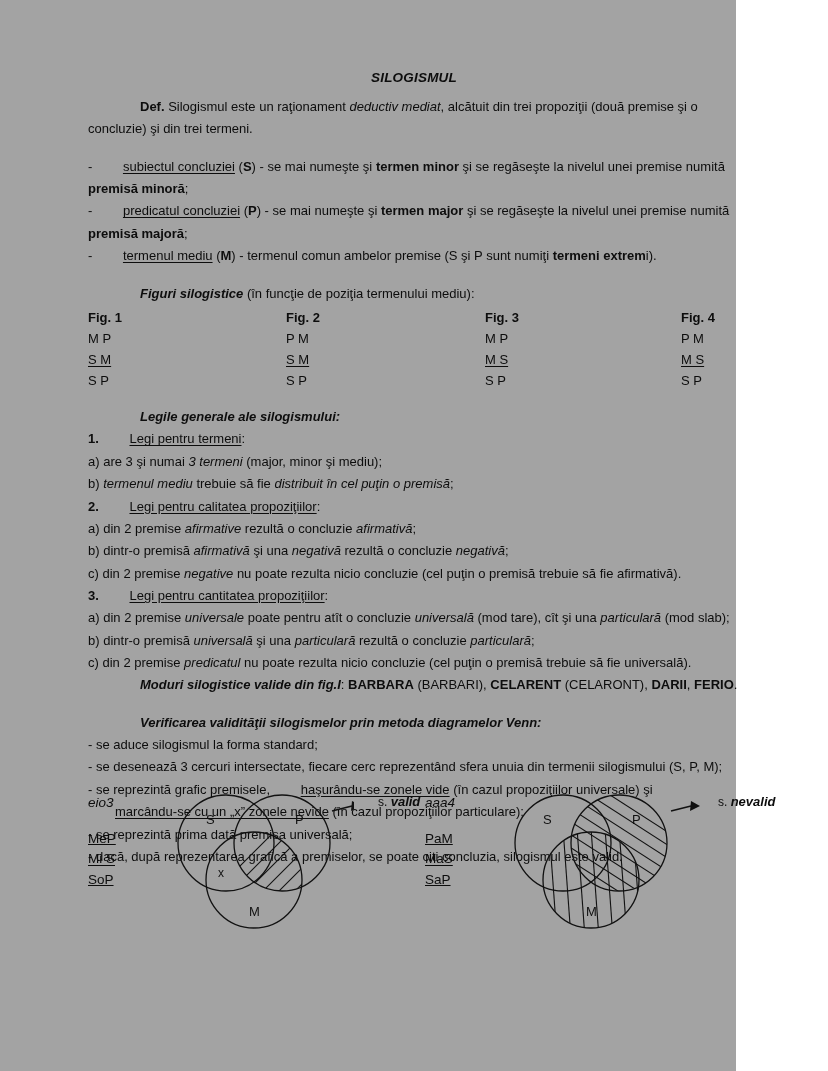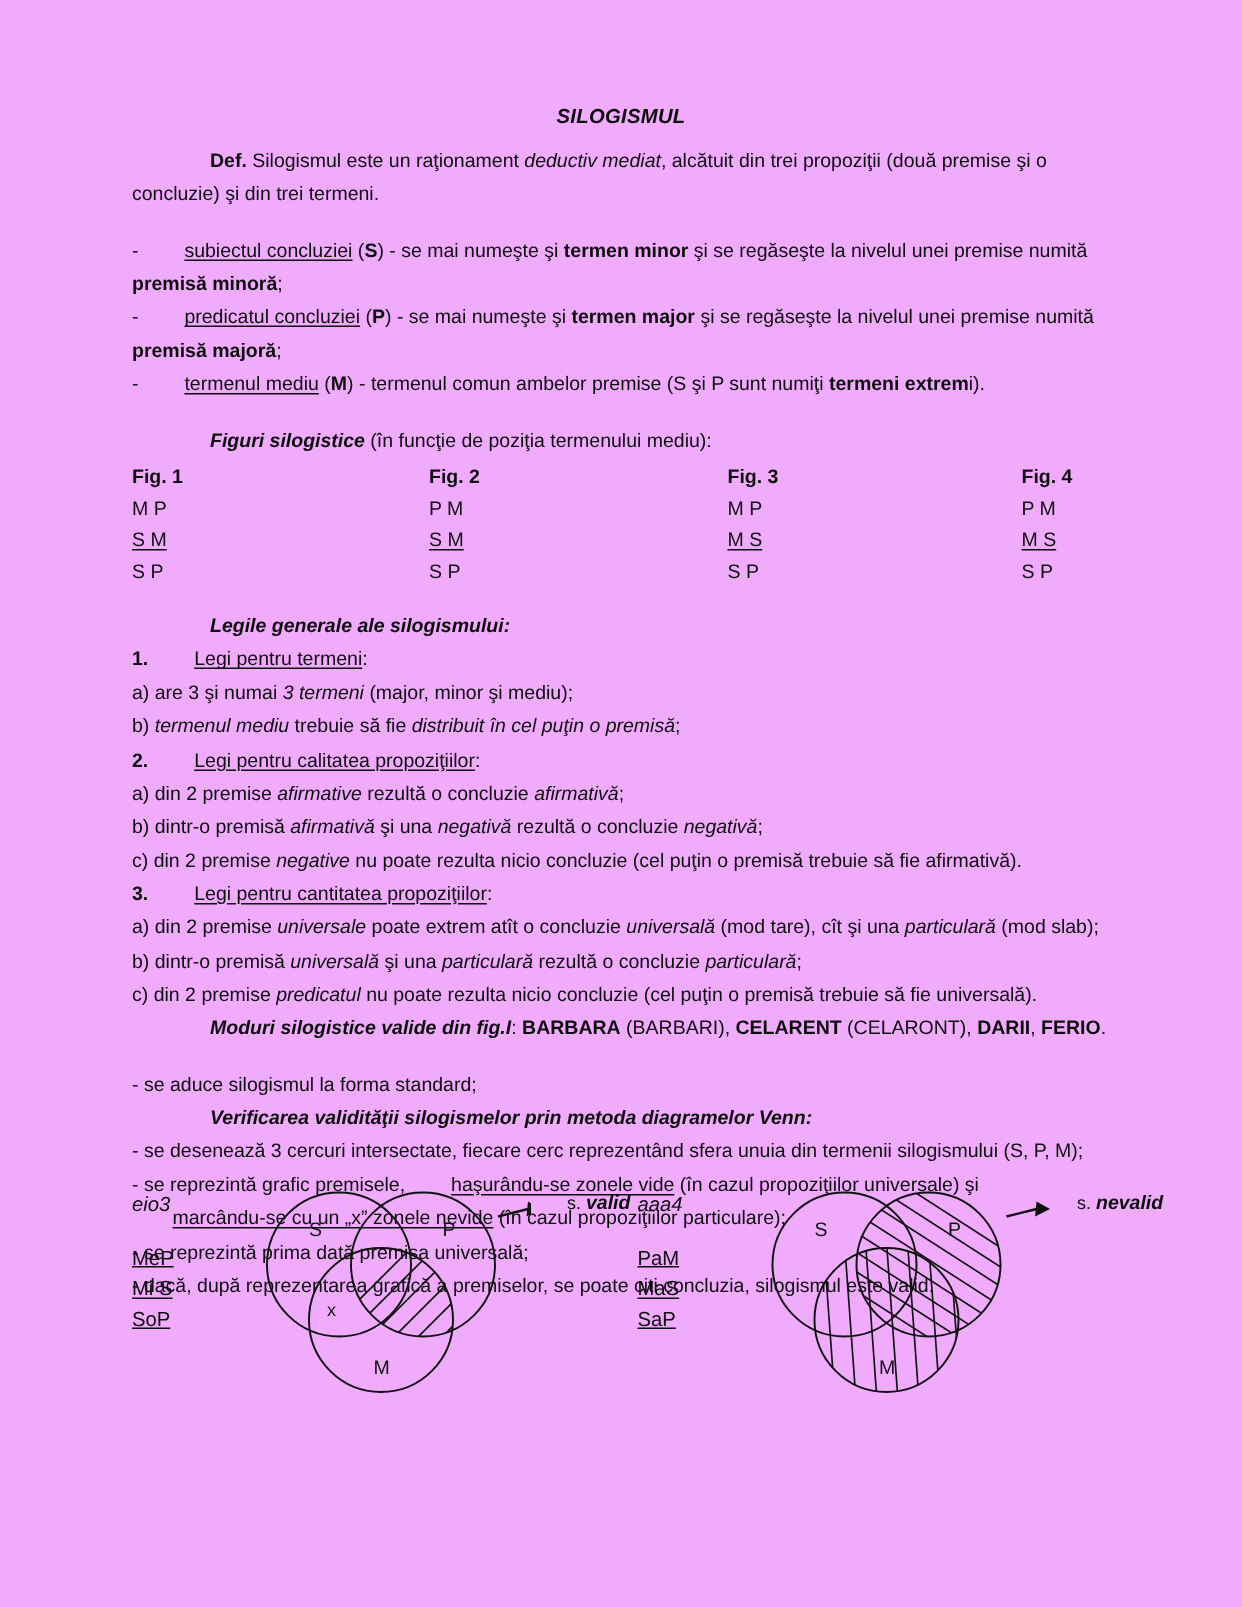--- a/index.html
+++ b/index.html
@@ -11,23 +11,23 @@
     width: 828px;
     height: 1071px;
     font-family: "Liberation Sans", sans-serif;
     color: #0d0d0d;
     position: relative;
     overflow: hidden;
   }
   .page {
     position: absolute;
     left: 0; top: 0;
-    width: 828px;
+    width: 736px;
     height: 1071px;
-    background: #f0abfc;
+    background: #a3a3a3;
   }
   .content {
     position: absolute;
     left: 88px;
     top: 70px;
     width: 652px;
   }
   .doc-title {
     text-align: center;
     font-weight: bold;
@@ -171,30 +171,30 @@
     <p class="line"><b>1.</b> <span class="u">Legi pentru termeni</span><span>:</span></p>
     <p class="line"><span>a) </span><span>are 3 şi numai </span><i>3 termeni</i><span> (major, minor şi mediu);</span></p>
     <p class="line"><span>b) </span><i>termenul mediu</i><span> trebuie să fie </span><i>distribuit în cel puţin o premisă</i><span>;</span></p>
 
     <p class="line"><b>2.</b> <span class="u">Legi pentru calitatea propoziţiilor</span><span>:</span></p>
     <p class="line"><span>a) </span><span>din 2 premise </span><i>afirmative</i><span> rezultă o concluzie </span><i>afirmativă</i><span>;</span></p>
     <p class="line"><span>b) </span><span>dintr-o premisă </span><i>afirmativă</i><span> şi una </span><i>negativă</i><span> rezultă o concluzie </span><i>negativă</i><span>;</span></p>
     <p class="line"><span>c) </span><span>din 2 premise </span><i>negative</i><span> nu poate rezulta nicio concluzie (cel puţin o premisă trebuie să fie afirmativă).</span></p>
 
     <p class="line"><b>3.</b> <span class="u">Legi pentru cantitatea propoziţiilor</span><span>:</span></p>
-    <p class="line"><span>a) </span><span>din 2 premise </span><i>universale</i><span> poate extrem atît o concluzie </span><i>universală</i><span> (mod tare), cît şi una </span><i>particulară</i><span> (mod slab);</span></p>
+    <p class="line"><span>a) </span><span>din 2 premise </span><i>universale</i><span> poate pentru atît o concluzie </span><i>universală</i><span> (mod tare), cît şi una </span><i>particulară</i><span> (mod slab);</span></p>
     <p class="line"><span>b) </span><span>dintr-o premisă </span><i>universală</i><span> şi una </span><i>particulară</i><span> rezultă o concluzie </span><i>particulară</i><span>;</span></p>
     <p class="line"><span>c) </span><span>din 2 premise </span><i>predicatul</i><span> nu poate rezulta nicio concluzie (cel puţin o premisă trebuie să fie universală).</span></p>
 
     <p class="line indent"><span class="bi">Moduri silogistice valide din fig.I</span><span>: </span><b>BARBARA</b><span> (BARBARI), </span><b>CELARENT</b><span> (CELARONT), </span><b>DARII</b><span>, </span><b>FERIO</b><span>.</span></p>
 
     <div class="gap"></div>
 
+    <p class="line indent"><span class="bi">Verificarea validităţii silogismelor prin metoda diagramelor Venn:</span></p>
     <p class="line"><span>- </span><span>se aduce silogismul la forma standard;</span></p>
-    <p class="line indent"><span class="bi">Verificarea validităţii silogismelor prin metoda diagramelor Venn:</span></p>
     <p class="line"><span>- </span><span>se desenează 3 cercuri intersectate, fiecare cerc reprezentând sfera unuia din termenii silogismului (S, P, M);</span></p>
     <p class="line"><span>- </span><span>se reprezintă grafic premisele, </span><span class="u">haşurându-se zonele vide</span><span> (în cazul propoziţiilor universale) şi </span><span class="u">marcându-se cu un „x” zonele nevide</span><span> (în cazul propoziţiilor particulare);</span></p>
     <p class="line"><span>- </span><span>se reprezintă prima dată premisa universală;</span></p>
     <p class="line"><span>- </span><span>dacă, după reprezentarea grafică a premiselor, se poate citi concluzia, silogismul este valid.</span></p>
 
   </div>
 
   <div class="venn-area">
 
     <div class="venn-block venn-left">

